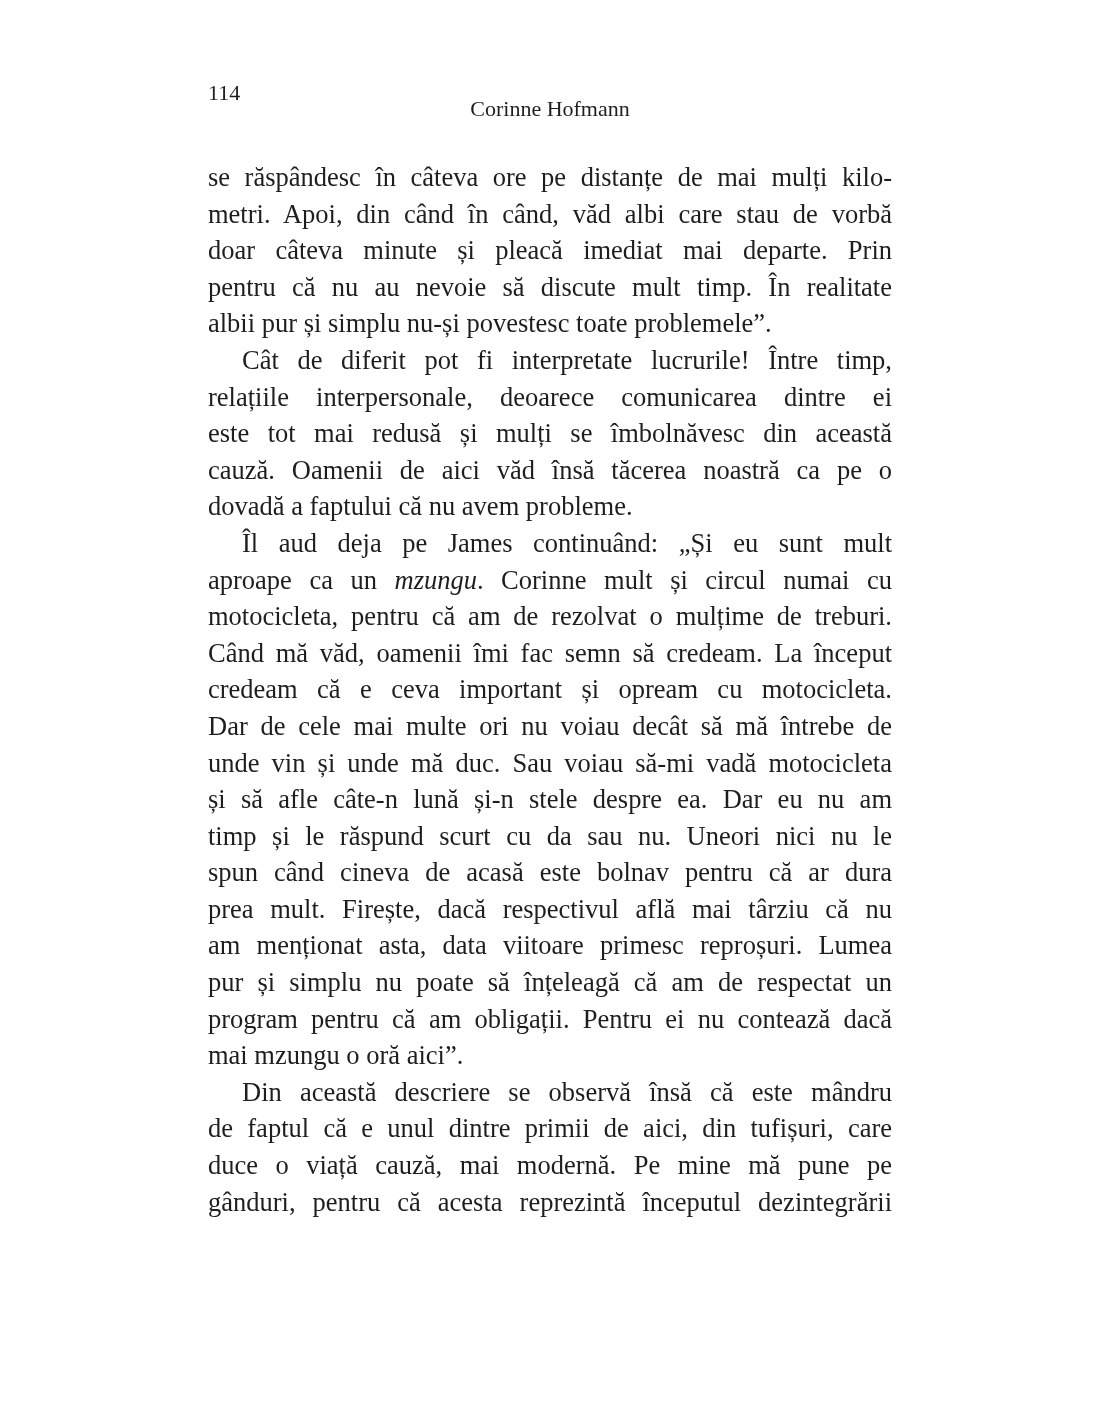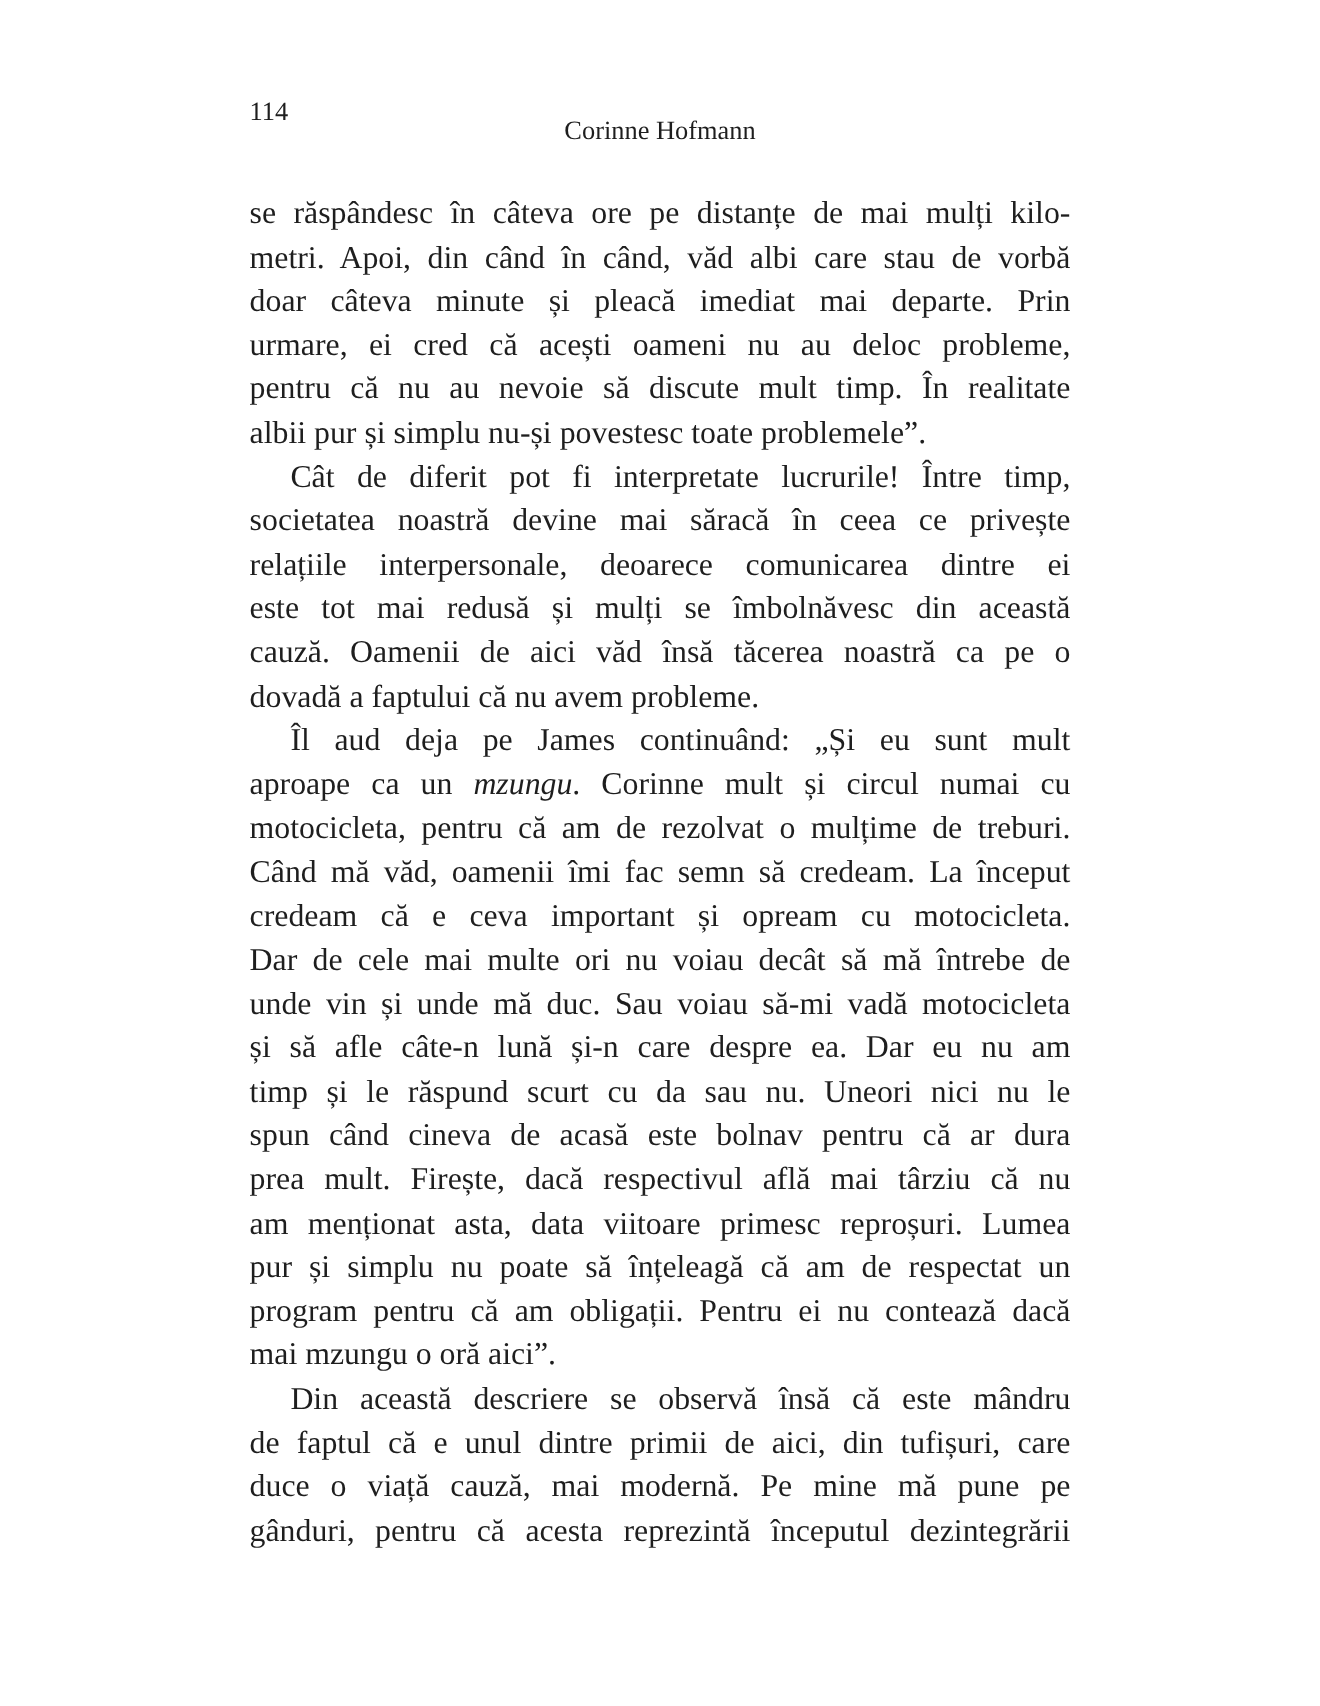--- a/index.html
+++ b/index.html
@@ -35,43 +35,41 @@
     <span class="page-number">114</span>
     <span class="running-title">Corinne Hofmann</span>
   </div>
 
   <div class="body-text">
 
     <div>
       <span class="line">se răspândesc în câteva ore pe distanțe de mai mulți kilo-</span>
       <span class="line">metri. Apoi, din când în când, văd albi care stau de vorbă</span>
       <span class="line">doar câteva minute și pleacă imediat mai departe. Prin</span>
-      <span class="line">urmare, ei cred că acești oameni nu au deloc probleme,</span>
       <span class="line">pentru că nu au nevoie să discute mult timp. În realitate</span>
       <span class="line last">albii pur și simplu nu-și povestesc toate problemele”.</span>
     </div>
 
     <div>
       <span class="line indent">Cât de diferit pot fi interpretate lucrurile! Între timp,</span>
-      <span class="line">societatea noastră devine mai săracă în ceea ce privește</span>
       <span class="line">relațiile interpersonale, deoarece comunicarea dintre ei</span>
       <span class="line">este tot mai redusă și mulți se îmbolnăvesc din această</span>
       <span class="line">cauză. Oamenii de aici văd însă tăcerea noastră ca pe o</span>
       <span class="line last">dovadă a faptului că nu avem probleme.</span>
     </div>
 
     <div>
       <span class="line indent">Îl aud deja pe James continuând: „Și eu sunt mult</span>
       <span class="line"><span>aproape ca un </span><em>mzungu</em><span>. Corinne mult și circul numai cu</span></span>
       <span class="line">motocicleta, pentru că am de rezolvat o mulțime de treburi.</span>
       <span class="line">Când mă văd, oamenii îmi fac semn să credeam. La început</span>
       <span class="line">credeam că e ceva important și opream cu motocicleta.</span>
       <span class="line">Dar de cele mai multe ori nu voiau decât să mă întrebe de</span>
       <span class="line">unde vin și unde mă duc. Sau voiau să-mi vadă motocicleta</span>
-      <span class="line">și să afle câte-n lună și-n care despre ea. Dar eu nu am</span>
+      <span class="line">și să afle câte-n lună și-n stele despre ea. Dar eu nu am</span>
       <span class="line">timp și le răspund scurt cu da sau nu. Uneori nici nu le</span>
       <span class="line">spun când cineva de acasă este bolnav pentru că ar dura</span>
       <span class="line">prea mult. Firește, dacă respectivul află mai târziu că nu</span>
       <span class="line">am menționat asta, data viitoare primesc reproșuri. Lumea</span>
       <span class="line">pur și simplu nu poate să înțeleagă că am de respectat un</span>
       <span class="line">program pentru că am obligații. Pentru ei nu contează dacă</span>
       <span class="line last">mai mzungu o oră aici”.</span>
     </div>
 
     <div>

